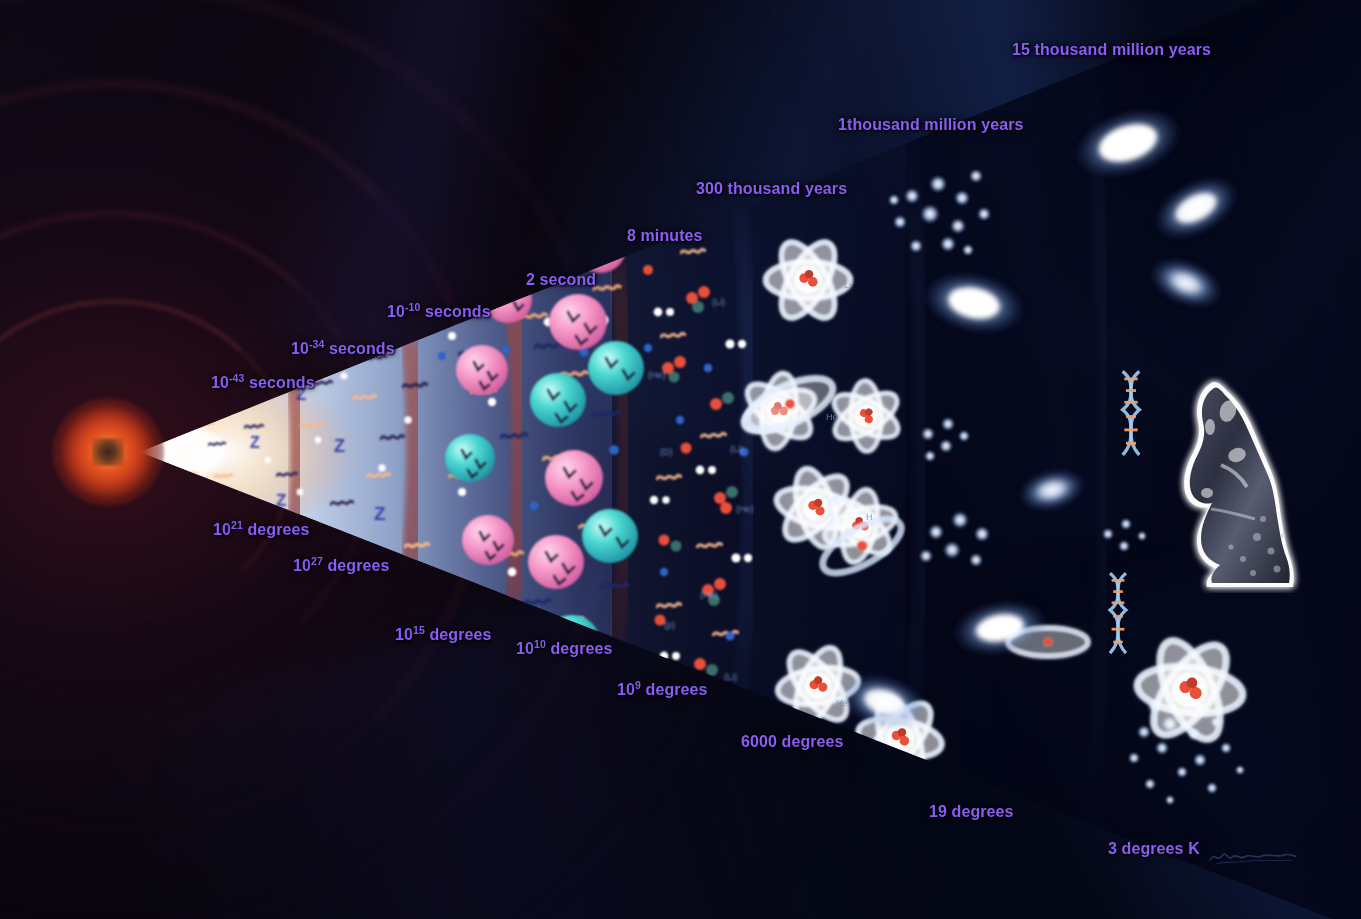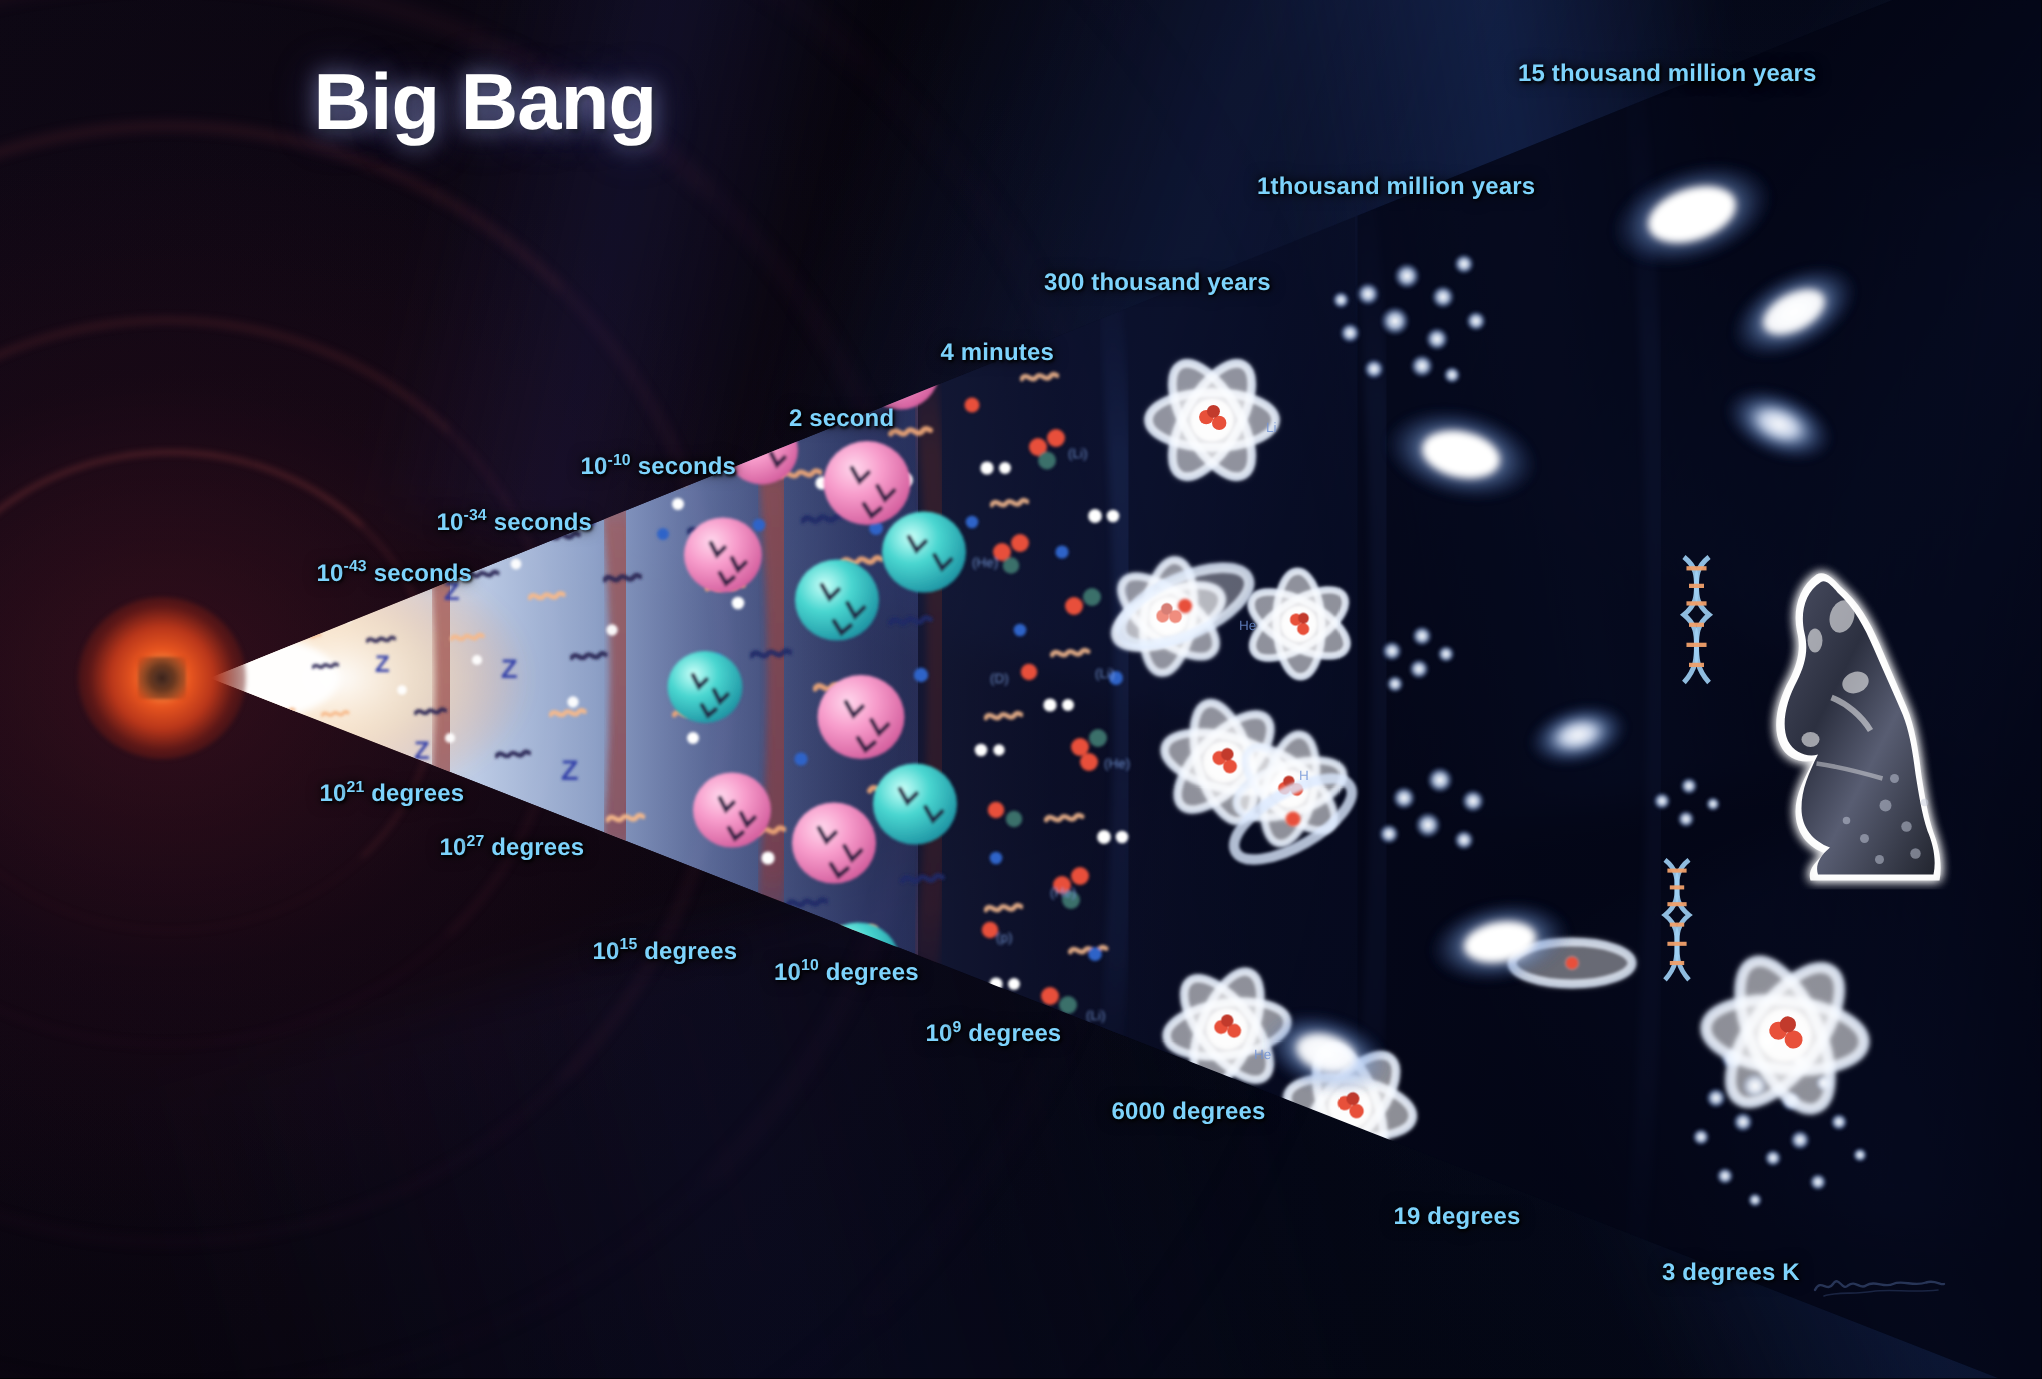--- a/index.html
+++ b/index.html
@@ -61,21 +61,21 @@
     background:linear-gradient(90deg,rgba(14,16,56,0),rgba(26,30,82,.22),rgba(10,12,48,0));
     transform:rotate(-16deg);filter:blur(18px);}
   .band-g{left:1190px;top:120px;width:240px;height:700px;
     background:linear-gradient(90deg,rgba(12,24,70,0),rgba(26,48,112,.22),rgba(10,20,62,0));
     transform:rotate(7deg);filter:blur(13px);}
 
   
   #cone{position:absolute;left:0;top:0;width:1361px;height:919px;}
 
   
-  .lbl{position:absolute;color:#7dd3fc;font-weight:bold;white-space:nowrap;
+  .lbl{position:absolute;color:#8b5cf6;font-weight:bold;white-space:nowrap;
        letter-spacing:.1px;
        text-shadow:0 0 5px rgba(0,0,0,.95),0 0 10px rgba(0,0,0,.8),1px 1px 2px rgba(0,0,0,1);}
   .lbl sup{font-size:.66em;vertical-align:super;line-height:0;font-weight:bold;}
 
   #title{position:absolute;left:209px;top:38px;color:#fff;
          font-size:53px;font-weight:bold;letter-spacing:-.5px;
          text-shadow:0 0 14px rgba(180,190,255,.55),0 0 30px rgba(110,130,230,.35),2px 2px 3px rgba(0,0,0,.9);}
 
   
   #singularity{position:absolute;left:52px;top:398px;width:112px;height:108px;
@@ -601,28 +601,27 @@
         <use href="#dnaSym" x="1114" y="368" width="34" height="92"></use>
         <use href="#dnaSym" x="1102" y="570" width="32" height="88"></use>
         <use href="#dnaSym" x="1124" y="244" width="0" height="0"></use>
       </g>
     </g>
   </svg>
 
   <div id="singularity"></div>
   <div id="singularity-core"></div>
 
-  <div id="title">Big Bang</div>
 
   <div id="time-labels">
       <div class="lbl" style="left: 211px; top: 374px; font-size: 16px;"><span>10</span><sup>-43</sup><span> seconds</span></div>
       <div class="lbl" style="left: 291px; top: 340px; font-size: 16px;"><span>10</span><sup>-34</sup><span> seconds</span></div>
       <div class="lbl" style="left: 387px; top: 303px; font-size: 16px;"><span>10</span><sup>-10</sup><span> seconds</span></div>
       <div class="lbl" style="left: 526px; top: 271px; font-size: 16px;">2 second</div>
-      <div class="lbl" style="left: 627px; top: 227px; font-size: 16px;">4 minutes</div>
+      <div class="lbl" style="left: 627px; top: 227px; font-size: 16px;">8 minutes</div>
       <div class="lbl" style="left: 696px; top: 180px; font-size: 16px;">300 thousand years</div>
       <div class="lbl" style="left: 838px; top: 116px; font-size: 16px;">1thousand million years</div>
       <div class="lbl" style="left: 1012px; top: 41px; font-size: 16px;">15 thousand million years</div>
     </div>
   <div id="temp-labels">
       <div class="lbl" style="left: 213px; top: 521px; font-size: 16px;"><span>10</span><sup>21</sup><span> degrees</span></div>
       <div class="lbl" style="left: 293px; top: 557px; font-size: 16px;"><span>10</span><sup>27</sup><span> degrees</span></div>
       <div class="lbl" style="left: 395px; top: 589px; font-size: 16px; margin-top: 37px;"><span>10</span><sup>15</sup><span> degrees</span></div>
       <div class="lbl" style="left: 503px; top: 640px; font-size: 16px; margin-left: 13px;"><span>10</span><sup>10</sup><span> degrees</span></div>
       <div class="lbl" style="left: 617px; top: 681px; font-size: 16px;"><span>10</span><sup>9</sup><span> degrees</span></div>

